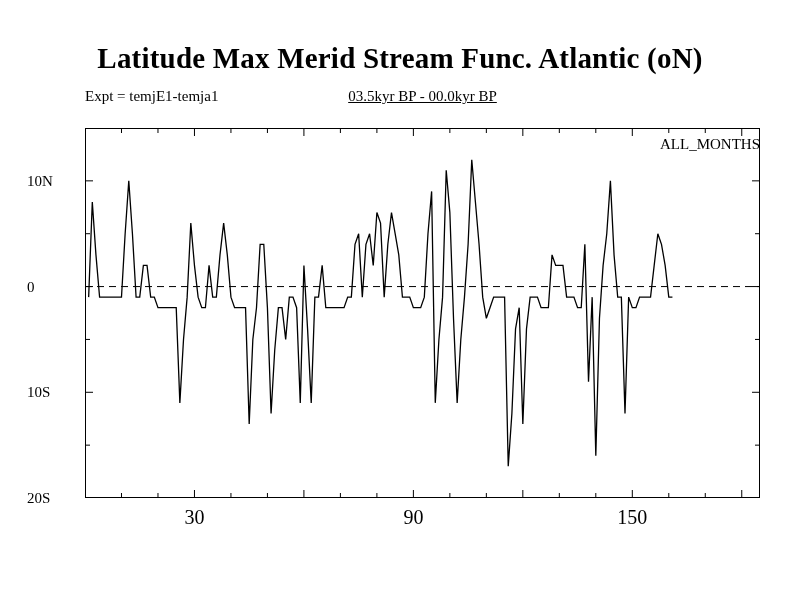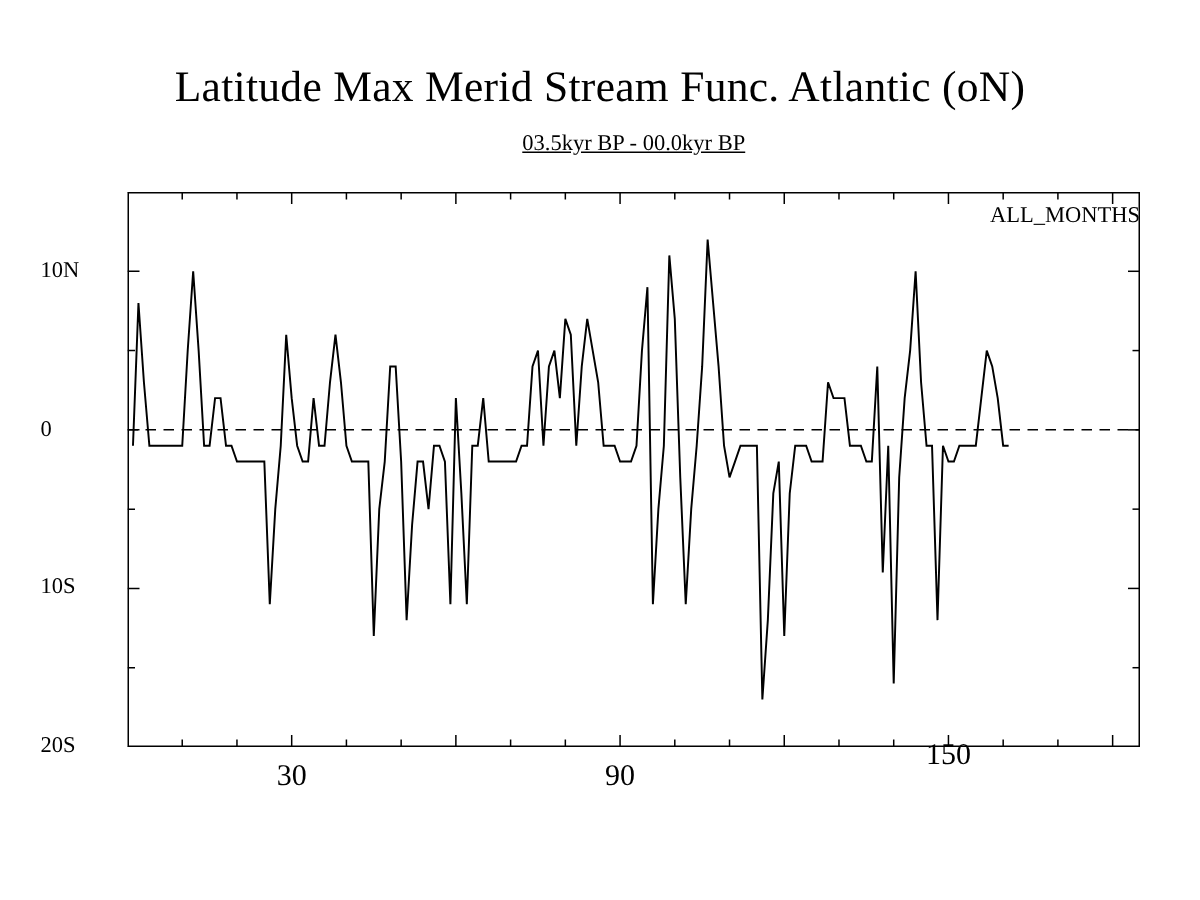--- a/index.html
+++ b/index.html
@@ -19,20 +19,21 @@
   #title {
     position: absolute;
     left: 0;
     top: 42px;
     width: 800px;
     text-align: center;
     font-size: 29px;
     font-family: "Liberation Serif", serif;
     letter-spacing: 0.2px;
     white-space: nowrap;
+    font-weight: bold;
   }
   #subheader {
     position: absolute;
     left: 85px;
     top: 88px;
     width: 675px;
     height: 20px;
     font-size: 15px;
   }
   #subheader .left {
@@ -103,20 +104,21 @@
   }
 </style>
 </head>
 <body>
 
 <div id="page">
 
   <div id="title">Latitude Max Merid Stream Func. Atlantic (oN)</div>
 
   <div id="subheader">
+    <span class="left">Expt = temjE1-temja1</span>
     <span class="center">03.5kyr BP - 00.0kyr BP</span>
     <span class="right">ALL_MONTHS</span>
   </div>
 
   <div id="plot-area">
     <div id="plot-frame"></div>
     <svg id="plot-svg" width="675" height="370">
       <g id="ticks-group">
           <line x1="0" y1="52.85714285714289" x2="8" y2="52.85714285714289" stroke="#000000" stroke-width="1"></line>
           <line x1="675" y1="52.85714285714289" x2="667" y2="52.85714285714289" stroke="#000000" stroke-width="1"></line>
@@ -176,18 +178,18 @@
     </svg>
     <div id="ytick-labels">
         <div class="ytick-label" style="top: 52.8571px; left: -58px; width: 50px;">10N</div>
         <div class="ytick-label" style="top: 158.571px; left: -58px; width: 50px;">0</div>
         <div class="ytick-label" style="top: 264.286px; left: -58px; width: 50px;">10S</div>
         <div class="ytick-label" style="top: 370px; left: -58px; width: 50px;">20S</div>
       </div>
     <div id="xtick-labels">
         <div class="xtick-label" style="left: 109.459px; top: 378px;">30</div>
         <div class="xtick-label" style="left: 328.378px; top: 378px;">90</div>
-        <div class="xtick-label" style="left: 547.297px; top: 364px; text-align: center;">150</div>
+        <div class="xtick-label" style="left: 547.297px; top: 378px; text-align: center;">150</div>
       </div>
   </div>
 
 
 </div>
 
 </body></html>

